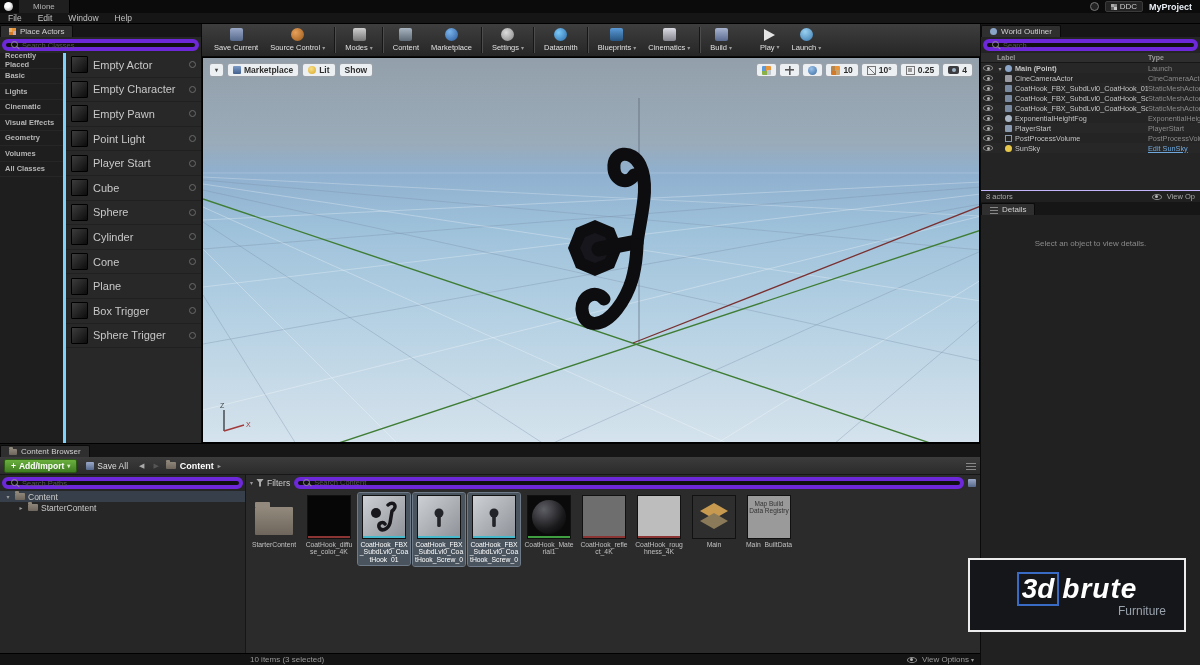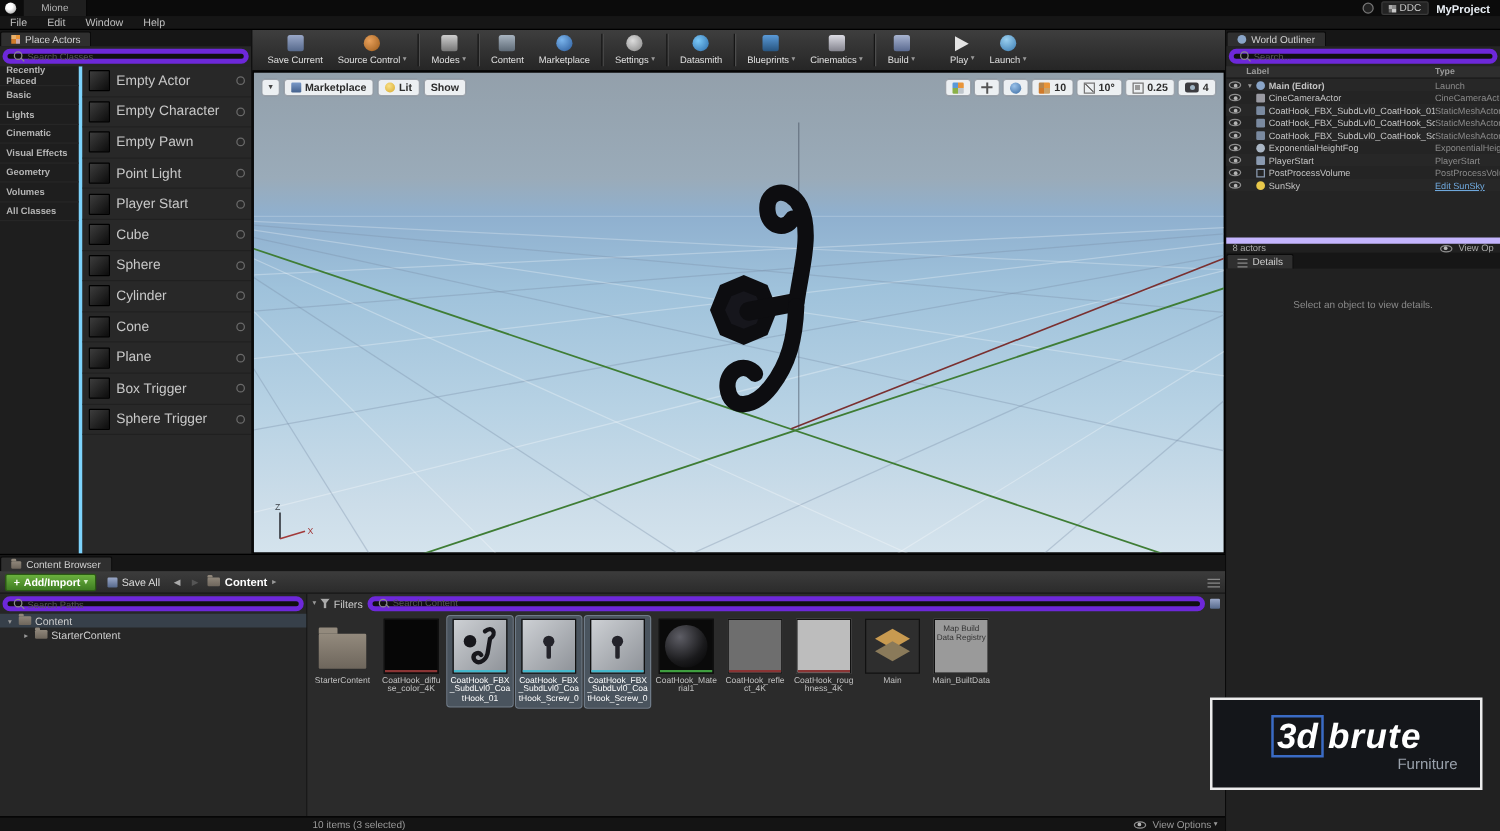--- a/index.html
+++ b/index.html
@@ -100,21 +100,21 @@
   .oi-fog { background:#aab6c4; border-radius:50%; }
   .oi-player { background:#8a9ab0; border-radius:1px; }
   .oi-volume { background:transparent; border:1px solid #8a9ab0; }
   .oi-sun { background:#e8c84a; border-radius:50%; }
   .wo-label { flex:1; white-space:nowrap; overflow:hidden; }
   .wo-type { width:52px; flex:none; color:#8a8a8a; white-space:nowrap; overflow:hidden; }
   .wo-type.link { color:#6fa8dc; text-decoration:underline; }
   .wo-indent { width:10px; flex:none; }
   .wo-exp { width:10px; flex:none; font-size:6px; color:#999; text-align:center; }
   .wo-filler { flex:0 0 37px; }
-  .wo-footer { height:12px; border-top:5px solid #c4b5fd; background:#202020; display:flex; align-items:center; font-size:7.5px; color:#aaa; padding:0 5px; gap:3px; }
+  .wo-footer { height:12px; border-top:1px solid #c4b5fd; background:#202020; display:flex; align-items:center; font-size:7.5px; color:#aaa; padding:0 5px; gap:3px; }
   .spacer { flex:1; }
   #details-area { flex:1; background:#212121; }
   .details-msg { margin-top:24px; text-align:center; font-size:8px; color:#8a8a8a; }
 
   
   #content-browser { position:absolute; left:0; top:443px; width:980px; height:222px; background:#2a2a2a; border-top:1px solid #000; display:flex; flex-direction:column; }
   .cb-toolbar { height:18px; background:linear-gradient(#3c3c3c,#2b2b2b); border-bottom:1px solid #171717; display:flex; align-items:center; gap:5px; padding:0 4px; }
   .btn-addimport { background:linear-gradient(#6ab03e,#3f7d22); border:1px solid #2a5a12; border-radius:2px; color:#fff; font-weight:bold; font-size:8.5px; height:14px; display:flex; align-items:center; gap:3px; padding:0 6px; }
   .btn-flat { display:flex; align-items:center; gap:3px; font-size:8.5px; color:#ddd; padding:0 4px; height:14px; }
   .disk-ico { width:8px; height:8px; background:linear-gradient(#9aa8c8,#56698c); border-radius:1px; }
@@ -467,21 +467,21 @@
     </div>
     <div class="wo-header">
       <span class="wo-col-label">Label</span>
       <span class="wo-col-type">Type</span>
     </div>
     <div class="wo-rows">
       <div class="wo-row">
           <span class="eye"></span>
           <span class="wo-exp">▾</span>
           <span class="oi oi-world"></span>
-          <span class="wo-label" style="font-weight:bold">Main (Editor)</span>
+          <span class="wo-label" style="font-weight:bold">Main (Point)</span>
           <span class="wo-type">Launch</span>
         </div>
       <div class="wo-row">
           <span class="eye"></span>
           <span class="wo-indent"></span>
           <span class="oi oi-camera"></span>
           <span class="wo-label">CineCameraActor</span>
           <span class="wo-type">CineCameraActor</span>
         </div>
       <div class="wo-row">

